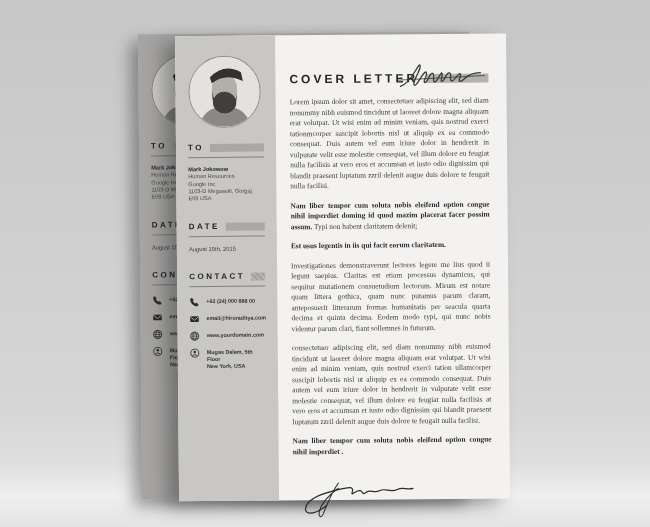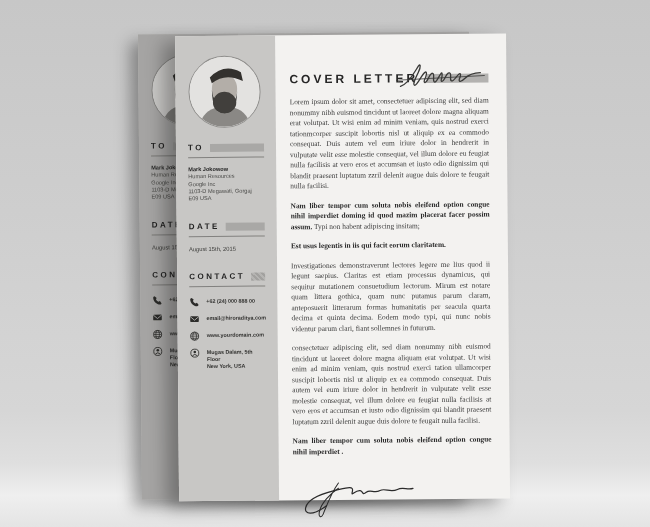--- a/index.html
+++ b/index.html
@@ -236,21 +236,21 @@
           <svg class="script-word" viewBox="0 0 92 32">
             <path d="M6,26 C14,24 20,12 24,6 C26,3 27,6 24,12 C21,18 18,24 20,25 C23,26 27,14 31,12 C33,11 32,16 30,20 C29,23 31,24 34,18 C36,14 38,12 39,14 C40,16 38,21 40,22 C42,23 45,15 47,13 C48,12 48,16 47,19 C46,22 48,23 51,17 C53,13 55,12 56,14 C57,16 55,20 57,21 C59,22 62,16 65,14 C67,13 66,17 65,19 C64,22 66,23 70,19 C74,15 80,13 86,13" fill="none" stroke="currentColor" stroke-width="1.3" stroke-linecap="round"></path>
             <path d="M2,20 L90,16" fill="none" stroke="currentColor" stroke-width="1" stroke-linecap="round" opacity=".8"></path>
           </svg>
         </span>
       </div>
 
       <div class="letter-body">
 
       <p><span>Lorem ipsum dolor sit amet, consectetuer adipiscing elit, sed diam nonummy nibh euismod tincidunt ut laoreet dolore magna aliquam erat volutpat. Ut wisi enim ad minim veniam, quis nostrud exerci tationmcorper suscipit lobortis nisl ut aliquip ex ea commodo consequat. Duis autem vel eum iriure dolor in hendrerit in vulputate velit esse molestie consequat, vel illum dolore eu feugiat nulla facilisis at vero eros et accumsan et iusto odio dignissim qui blandit praesent luptatum zzril delenit augue duis dolore te feugait nulla facilisi.</span></p>
-          <p><strong>Nam liber tempor cum soluta nobis eleifend option congue nihil imperdiet doming id quod mazim placerat facer possim assum.</strong><span> Typi non habent adipiscing insitam;</span></p>
+          <p><strong>Nam liber tempor cum soluta nobis eleifend option congue nihil imperdiet doming id quod mazim placerat facer possim assum.</strong><span> Typi non habent claritatem delenit;</span></p>
           <p><strong>Est usus legentis in iis qui facit eorum claritatem.</strong></p>
           <p><span>Investigationes demonstraverunt lectores legere me lius quod ii legunt saepius. Claritas est etiam processus dynamicus, qui sequitur mutationem consuetudium lectorum. Mirum est notare quam littera gothica, quam nunc putamus parum claram, anteposuerit litterarum formas humanitatis per seacula quarta decima et quinta decima. Eodem modo typi, qui nunc nobis videntur parum clari, fiant sollemnes in futurum.</span></p>
           <p><span>consectetuer adipiscing elit, sed diam nonummy nibh euismod tincidunt ut laoreet dolore magna aliquam erat volutpat. Ut wisi enim ad minim veniam, quis nostrud exerci tation ullamcorper suscipit lobortis nisl ut aliquip ex ea commodo consequat. Duis autem vel eum iriure dolor in hendrerit in vulputate velit esse molestie consequat, vel illum dolore eu feugiat nulla facilisis at vero eros et accumsan et iusto odio dignissim qui blandit praesent luptatum zzril delenit augue duis dolore te feugait nulla facilisi.</span></p>
           <p><strong>Nam liber tempor cum soluta nobis eleifend option congue nihil imperdiet .</strong></p>
           <div class="sig-block">
             <svg class="sig-svg" viewBox="0 0 140 60">
               <path d="M30,40 C14,52 4,50 6,42 C8,33 22,27 38,23 C52,20 62,16 60,24 C58,31 63,22 69,23 C73,24 71,29 76,25 C81,21 85,27 92,23 C98,20 104,26 112,22 C118,19 124,23 130,21" fill="none" stroke="currentColor" stroke-width="1.4" stroke-linecap="round"></path>
               <path d="M44,14 C38,22 30,40 26,50 C24,54 20,54 22,46 C24,38 34,26 44,20" fill="none" stroke="currentColor" stroke-width="1.2" stroke-linecap="round"></path>
             </svg>
             <div class="sig-name">Hiro Raditya .</div>

